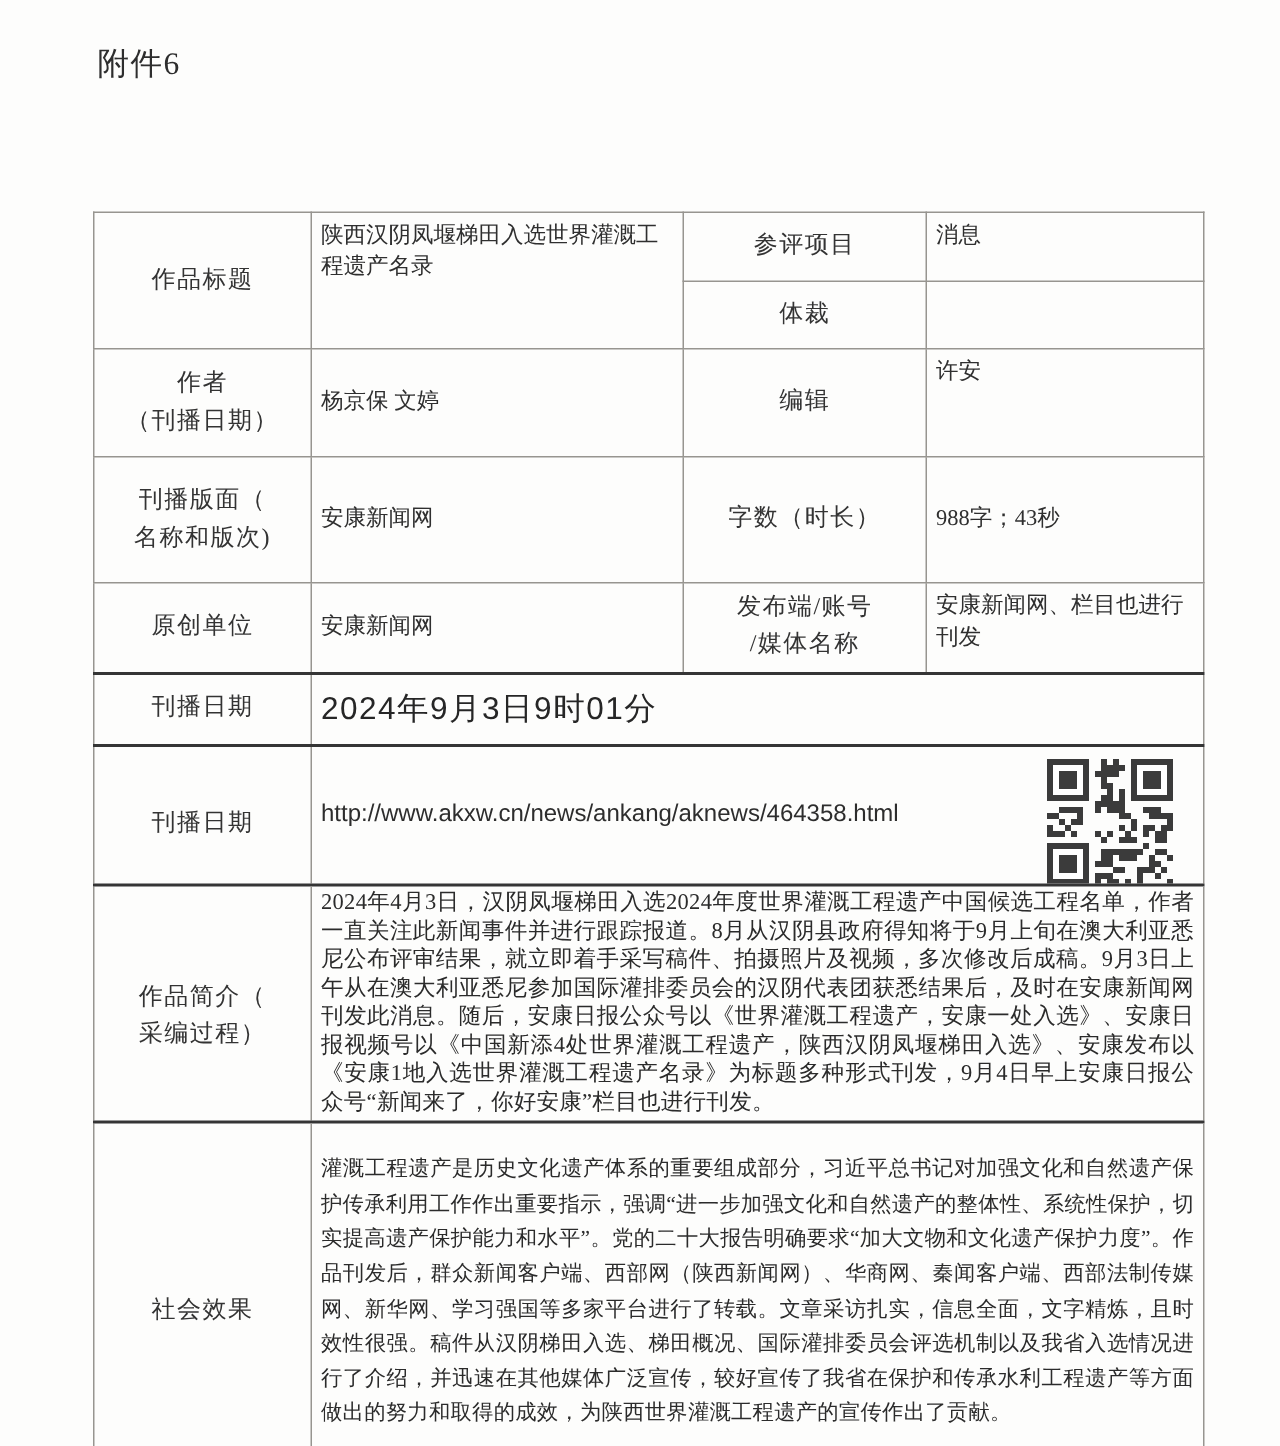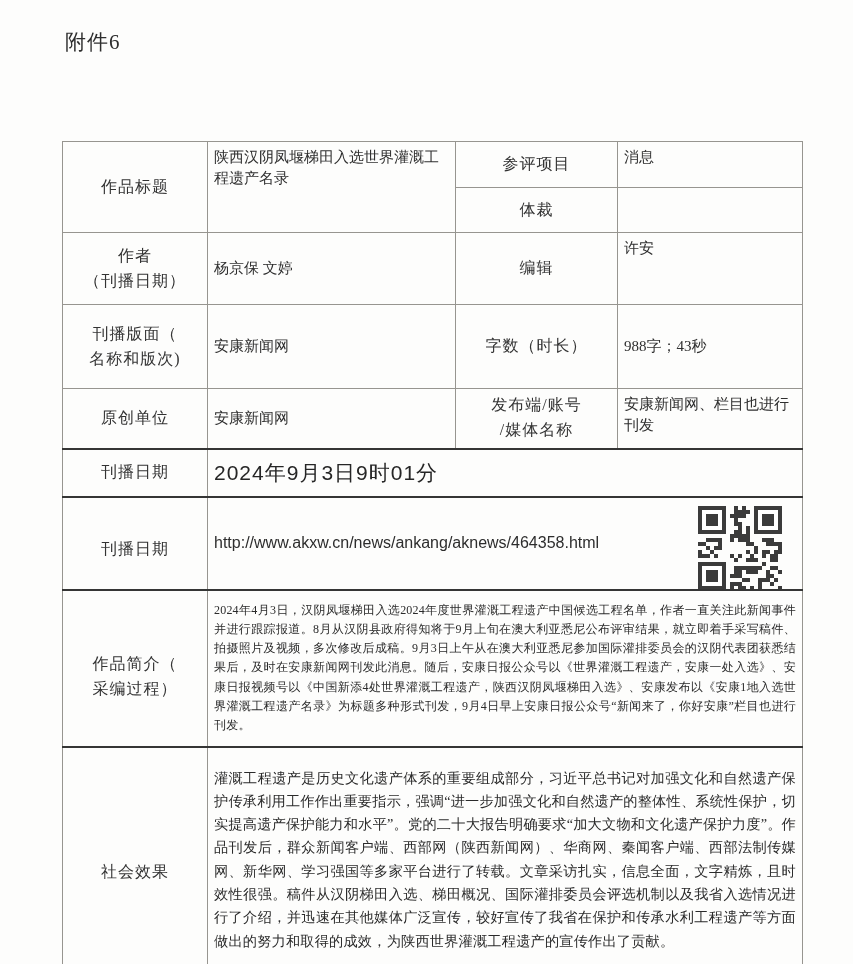--- a/index.html
+++ b/index.html
@@ -93,21 +93,21 @@
     top: 8px;
     width: 84px;
     height: 84px;
   }
   td.para-cell {
     vertical-align: top;
     text-align: justify;
     padding: 4px 8px 4px 8px;
   }
   .para1 {
-    font-size: 12px;
+    font-size: 15px;
     line-height: 19.1px;
     letter-spacing: 0.2px;
   }
   .para2 {
     font-size: 14.2px;
     line-height: 23.3px;
     letter-spacing: 0.2px;
   }
   td.lbl-top {
     vertical-align: top;

